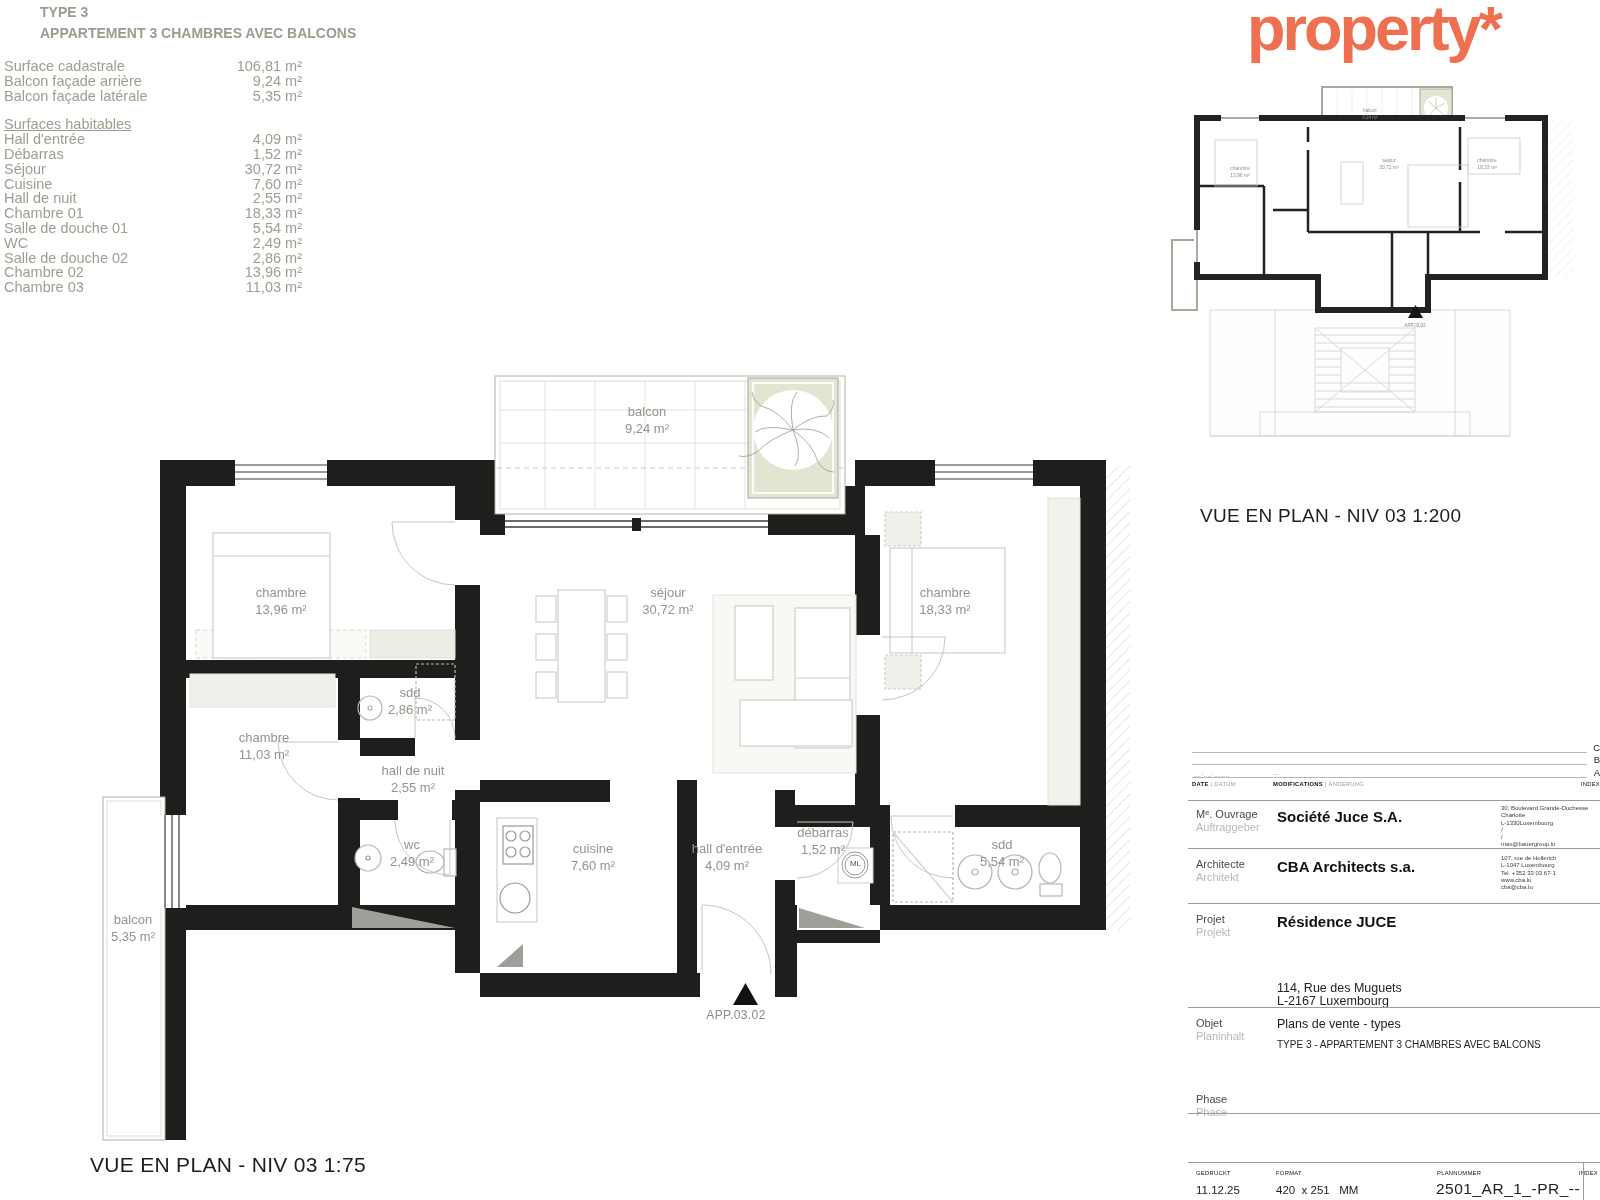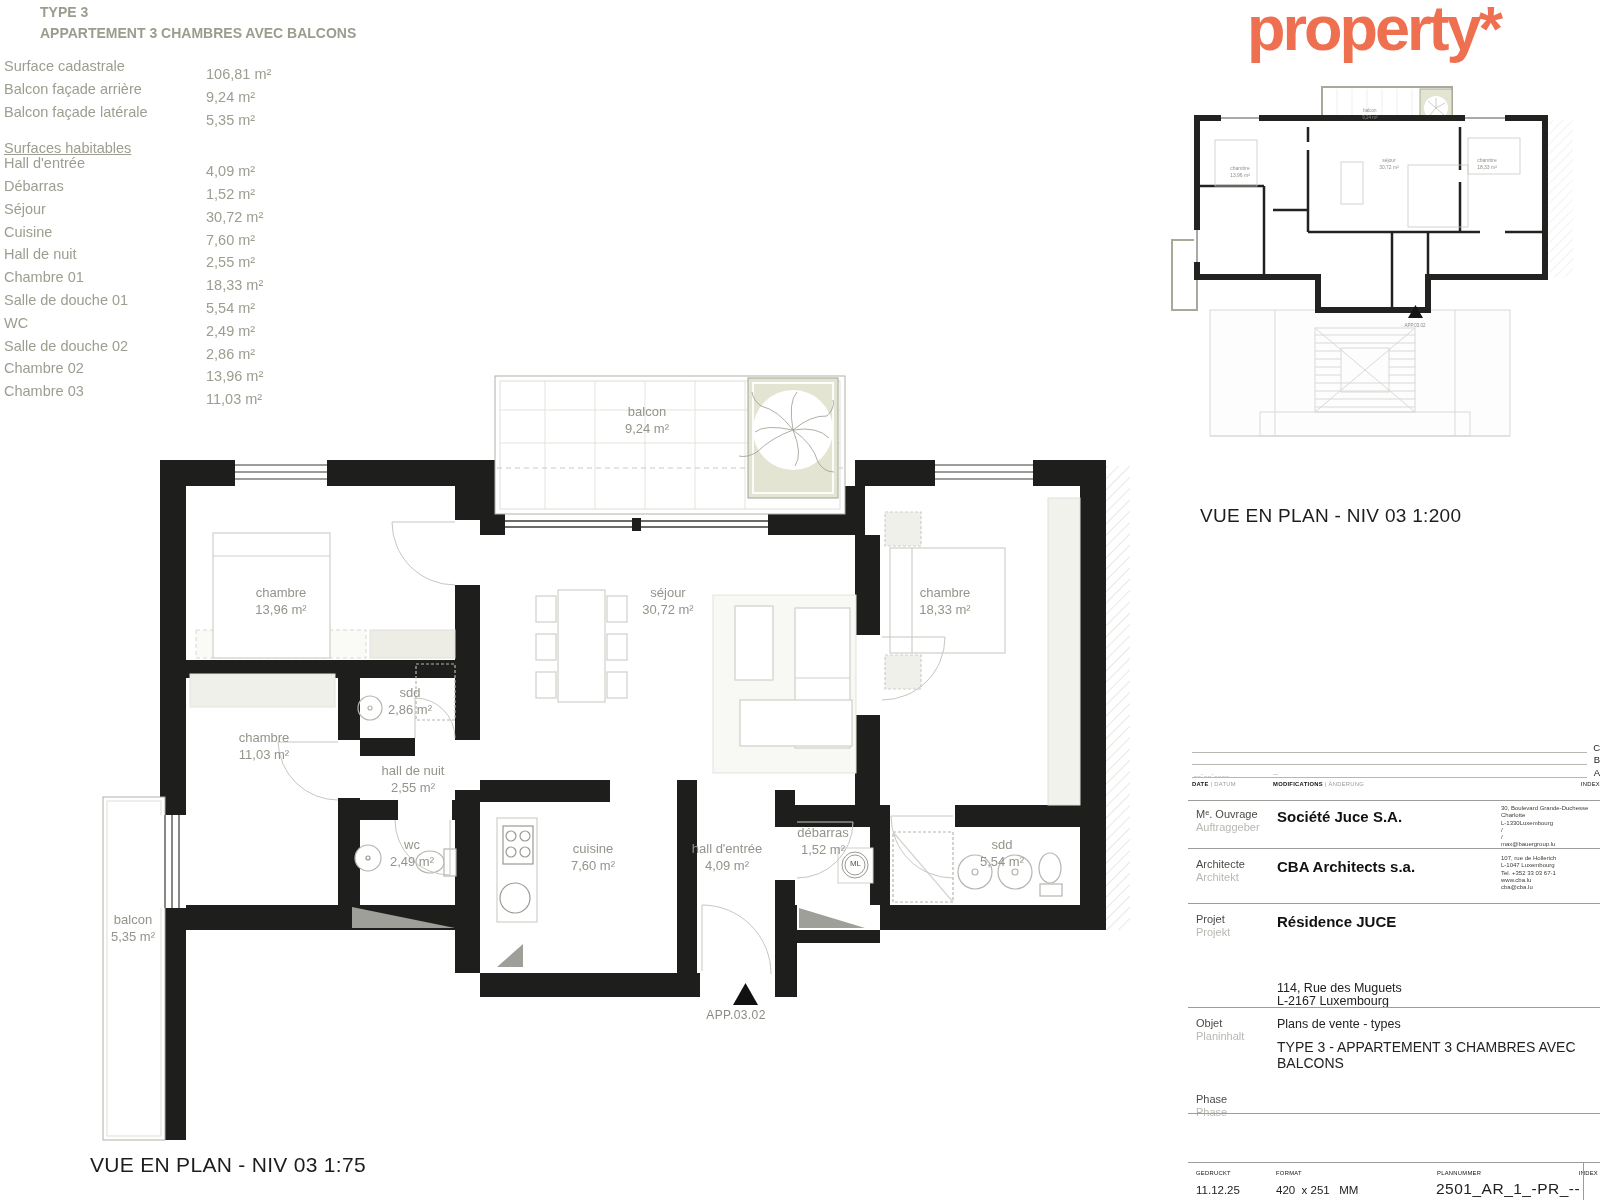--- a/index.html
+++ b/index.html
@@ -3,21 +3,21 @@
 <meta charset="utf-8">
 <style>
   html,body{margin:0;padding:0;background:#fff;}
   .sheet{position:relative;width:1600px;height:1200px;background:#ffffff;overflow:hidden;
          font-family:"Liberation Sans", sans-serif;}
   
   .hdr{position:absolute;left:4px;top:2px;color:#9c9c8e;font-weight:bold;font-size:14px;line-height:21px;margin-left:36px;}
   .stable{position:absolute;left:4px;top:59px;color:#9d9d90;font-size:14.5px;line-height:14.8px;}
   .srow{display:flex;}
   .sl{width:202px;}
-  .sv{width:96px;margin-top:8px;}
+  .sv{width:96px;text-align:right;}
   .shab{margin-top:14px;text-decoration:underline;}
   
   .logo{position:absolute;left:1247px;top:-8px;font-size:63px;font-weight:bold;letter-spacing:-3px;color:#EF7050;}
   
   .w{position:absolute;background:#1E1E1C;}
   .overlay{position:absolute;left:0;top:0;pointer-events:none;}
   .rlabel{position:absolute;transform:translateX(-50%);text-align:center;font-size:13px;color:#94948B;line-height:17px;white-space:nowrap;}
   .rlabel .nm,.rlabel .ar{display:block;}
   .mllabel{position:absolute;left:847px;top:859px;width:17px;text-align:center;font-size:8px;color:#55554f;}
   .applabel{position:absolute;left:690px;top:1008px;width:92px;text-align:center;font-size:12px;color:#8b8b84;letter-spacing:.4px;}
@@ -506,21 +506,21 @@
       <div class="val-name" style="top:10px">Résidence JUCE</div>
       <div class="val-plain" style="top:78px">114, Rue des Muguets</div>
       <div class="val-plain" style="top:91px">L-2167 Luxembourg</div>
     </div>
     <div class="rule" style="top:267px"></div>
 
     <div class="sec" style="top:267px;height:106px">
       <div class="lab-fr" style="top:10px">Objet</div>
       <div class="lab-de" style="top:23px">Planinhalt</div>
       <div class="val-plain" style="top:10px">Plans de vente - types</div>
-      <div class="val-plain" style="top:32px;font-size:14px">TYPE 3 - APPARTEMENT 3 CHAMBRES AVEC BALCONS</div>
+      <div class="val-plain" style="top:32px;font-size:10px">TYPE 3 - APPARTEMENT 3 CHAMBRES AVEC BALCONS</div>
       <div class="lab-fr" style="top:86px">Phase</div>
       <div class="lab-de" style="top:99px">Phase</div>
     </div>
     <div class="rule" style="top:373px"></div>
 
     <div class="rule" style="top:422px"></div>
 
     <div class="sec" style="top:422px;height:38px">
       <div class="tb-h" style="left:0;top:8px">GEDRUCKT</div>
       <div class="tb-h" style="left:80px;top:8px">FORMAT</div>

